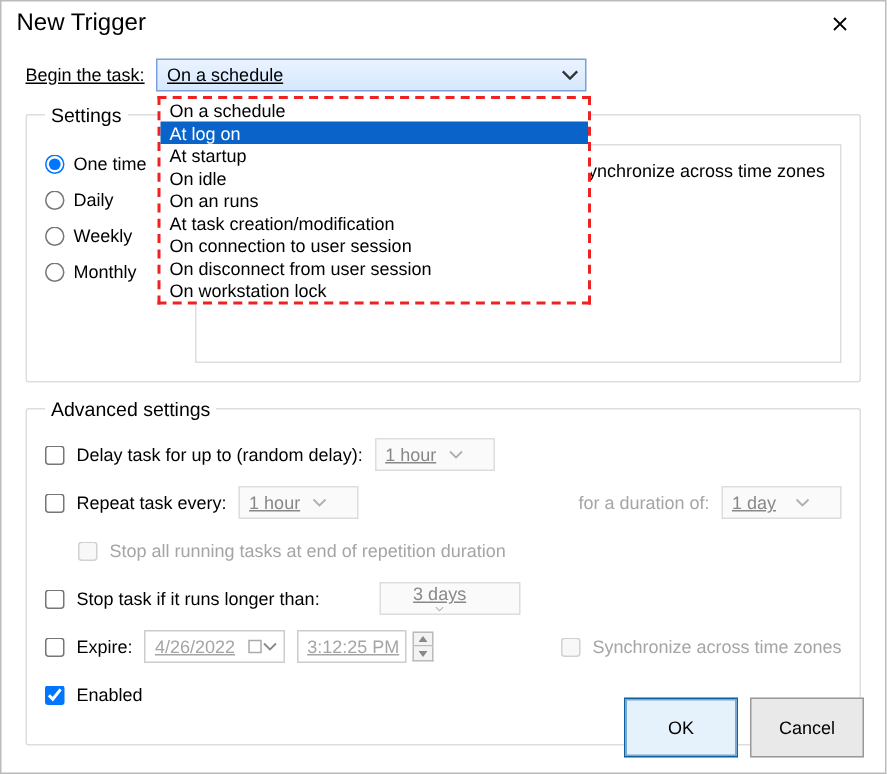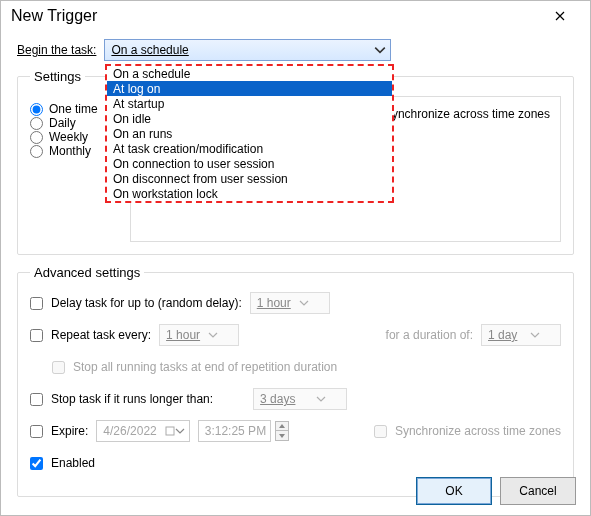--- a/index.html
+++ b/index.html
@@ -11,42 +11,42 @@
 .content { padding: 8px 16px 0 16px; position: relative; }
 .row { display: flex; align-items: center; margin-bottom: 8px; text-decoration: underline; }
 .label { margin-right: 8px; color: #000; }
 .combo { flex: 1; height: 22px; border: 1px solid #7a9fd6; background: linear-gradient(#eaf3ff,#d6e8ff); display: flex; align-items: center; justify-content: space-between; padding: 0 4px 0 6px; color: #000; position: relative; max-width: 287px; }
 .combo .chev { width: 12px; height: 12px; }
 
 fieldset { border: 1px solid #ddd; border-radius: 2px; padding: 12px 12px 12px 12px; margin-bottom: 10px; position: relative; }
 legend { padding: 0 4px; color: #000; font-size: 13px; }
 
 .settings-body { display: flex; }
-.radio-col { width: 100px; display: flex; flex-direction: column; padding-top: 6px; }
+.radio-col { width: 100px; display: flex; flex-direction: column; gap: 10px; padding-top: 6px; }
 .radio-item { display: flex; align-items: center; gap: 6px; }
 .radio-item input[type=radio] { width: 13px; height: 13px; }
 .settings-right { flex: 1; border: 1px solid #ddd; height: 146px; border-left: 1px solid #ddd; padding: 10px; display: flex; align-items: flex-start; justify-content: flex-end; }
 .sync-label { color: #000; }
 
 .adv-row { display: flex; align-items: center; margin-bottom: 10px; min-height: 22px; }
 .adv-row input[type=checkbox] { width: 13px; height: 13px; margin-right: 8px; }
 .adv-row .lbl { color: #000; }
 .adv-row .lbl.disabled, .disabled { color: #a5a5a5; }
 .select-like { height: 22px; border: 1px solid #ccc; background: #fff; display: inline-flex; align-items: center; padding: 0 20px 0 6px; min-width: 80px; justify-content: space-between; margin-left: 8px; text-decoration: underline; }
 .select-like.disabled { color: #888; border-color: #ddd; background:#fafafa; }
 .select-like .chev { width: 10px; height: 10px; opacity: 0.5; }
 .spacer { flex: 1; }
 .indent { margin-left: 22px; }
-.date-input, .time-input { height: 22px; border: 1px solid #ccc; display: inline-flex; align-items: center; padding: 0 4px 0 6px; background: #fff; margin-left: 8px; }
+.date-input, .time-input { height: 22px; border: 1px solid #ccc; display: inline-flex; align-items: center; padding: 0 4px 0 6px; background: #fff; margin-left: 8px; text-decoration: underline; }
 .spinner { display: inline-flex; flex-direction: column; margin-left: 4px; }
 .spinner .sp { width: 14px; height: 10px; border: 1px solid #bbb; background: #f3f3f3; display: flex; align-items: center; justify-content: center; }
 .spinner .sp + .sp { border-top: none; }
 
 .footer { position: absolute; bottom: 10px; right: 14px; display: flex; gap: 8px; }
-.btn { width: 76px; height: 28px; border: 1px solid #999; background: #e9e9e9; display: flex; align-items: center; justify-content: center; text-align: right; }
+.btn { width: 76px; height: 40px; border: 1px solid #999; background: #e9e9e9; display: flex; align-items: center; justify-content: center; text-align: right; }
 .btn.primary { border: 1px solid #0e639c; background: #e5f1fb; outline: 1px solid #7aa7d9; outline-offset: -2px; }
 
 
 .dropdown { position: absolute; left: 104px; top: 33px; width: 289px; background: #fff; border: 2px dashed #e22; z-index: 10; }
 .dropdown .opt { padding: 1px 6px; color: #000; line-height: 15px; height: 15px; }
 .dropdown .opt.selected { background: #0a63c9; color: #fff; }
 </style>
 </head>
 <body>
 
@@ -132,21 +132,21 @@
     </div>
 
     <div class="adv-row indent">
       <input type="checkbox" disabled="" style="">
       <span class="lbl disabled">Stop all running tasks at end of repetition duration</span>
     </div>
 
     <div class="adv-row">
       <input type="checkbox" style="">
       <span class="lbl">Stop task if it runs longer than:</span>
-      <div class="select-like disabled" style="min-width:94px; margin-left:40px;">
+      <div class="select-like disabled" style="min-width:94px; margin-left:40px;flex-direction:column;">
         <span>3 days</span>
         <svg class="chev" viewBox="0 0 10 10">
             <path d="M1 3 L5 7 L9 3" fill="none" stroke="#666" stroke-width="1.2"></path>
           </svg>
       </div>
     </div>
 
     <div class="adv-row">
       <input type="checkbox" style="">
       <span class="lbl">Expire:</span>

